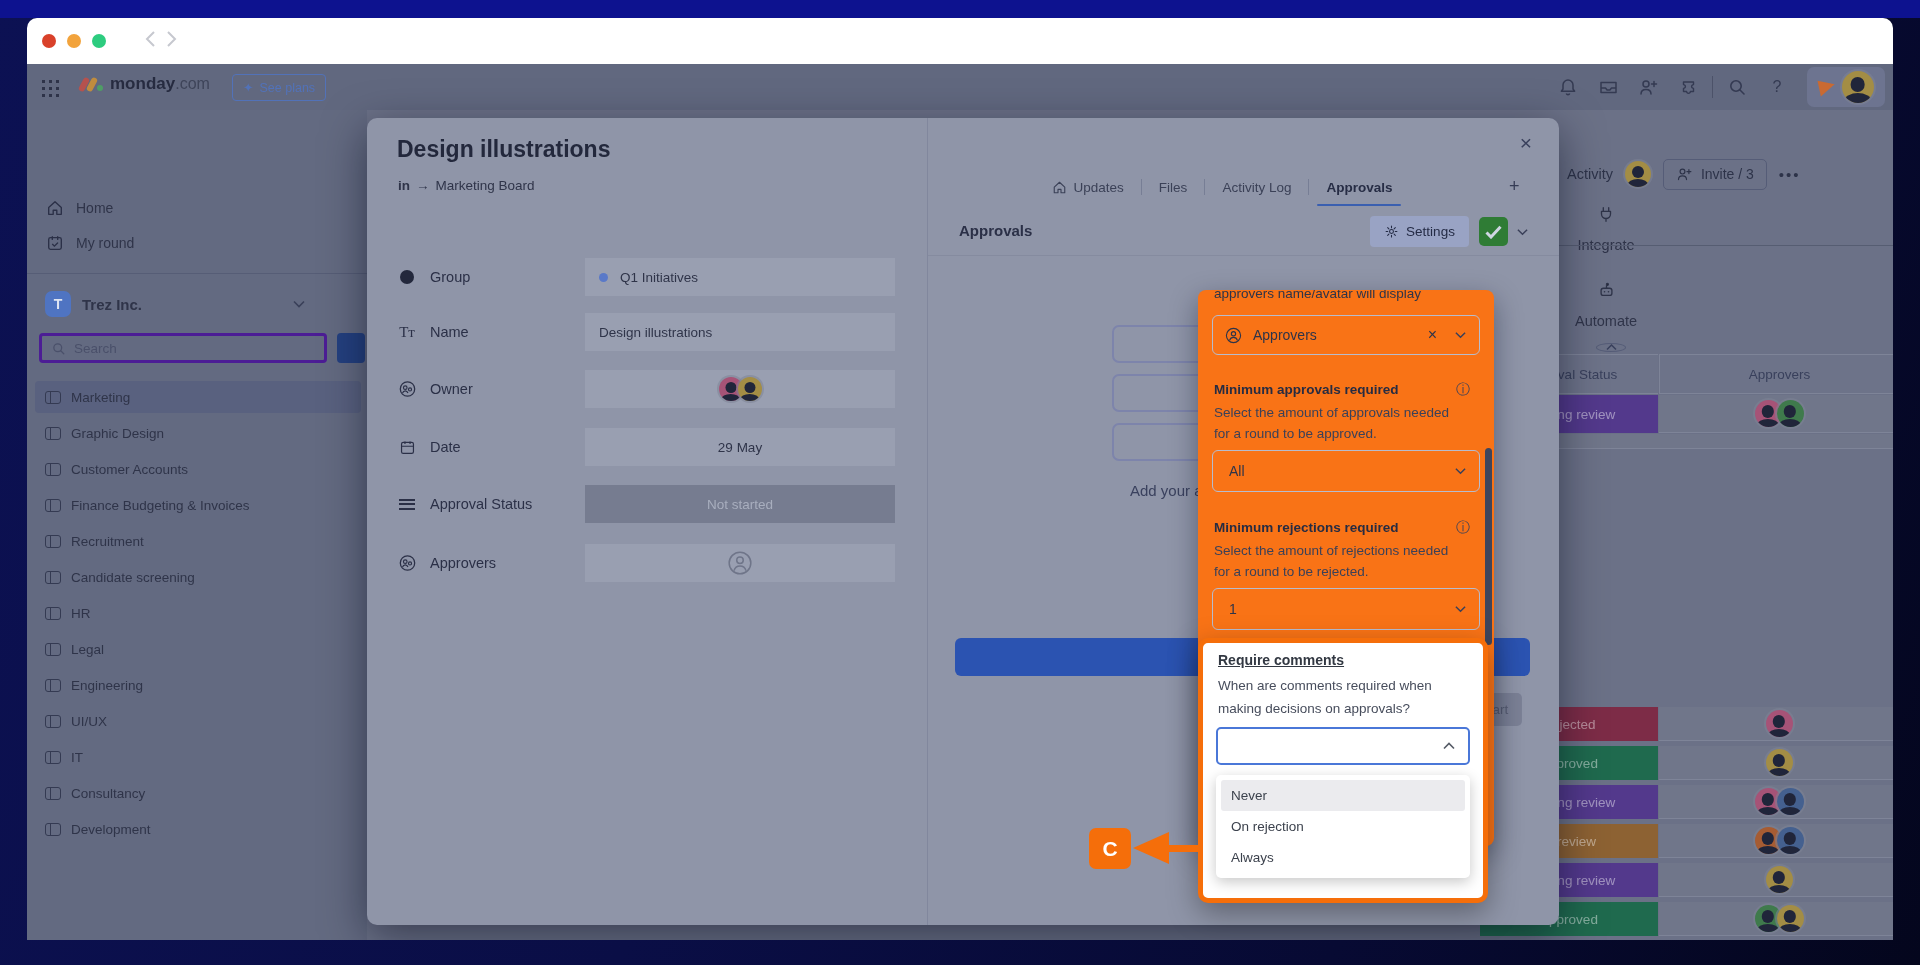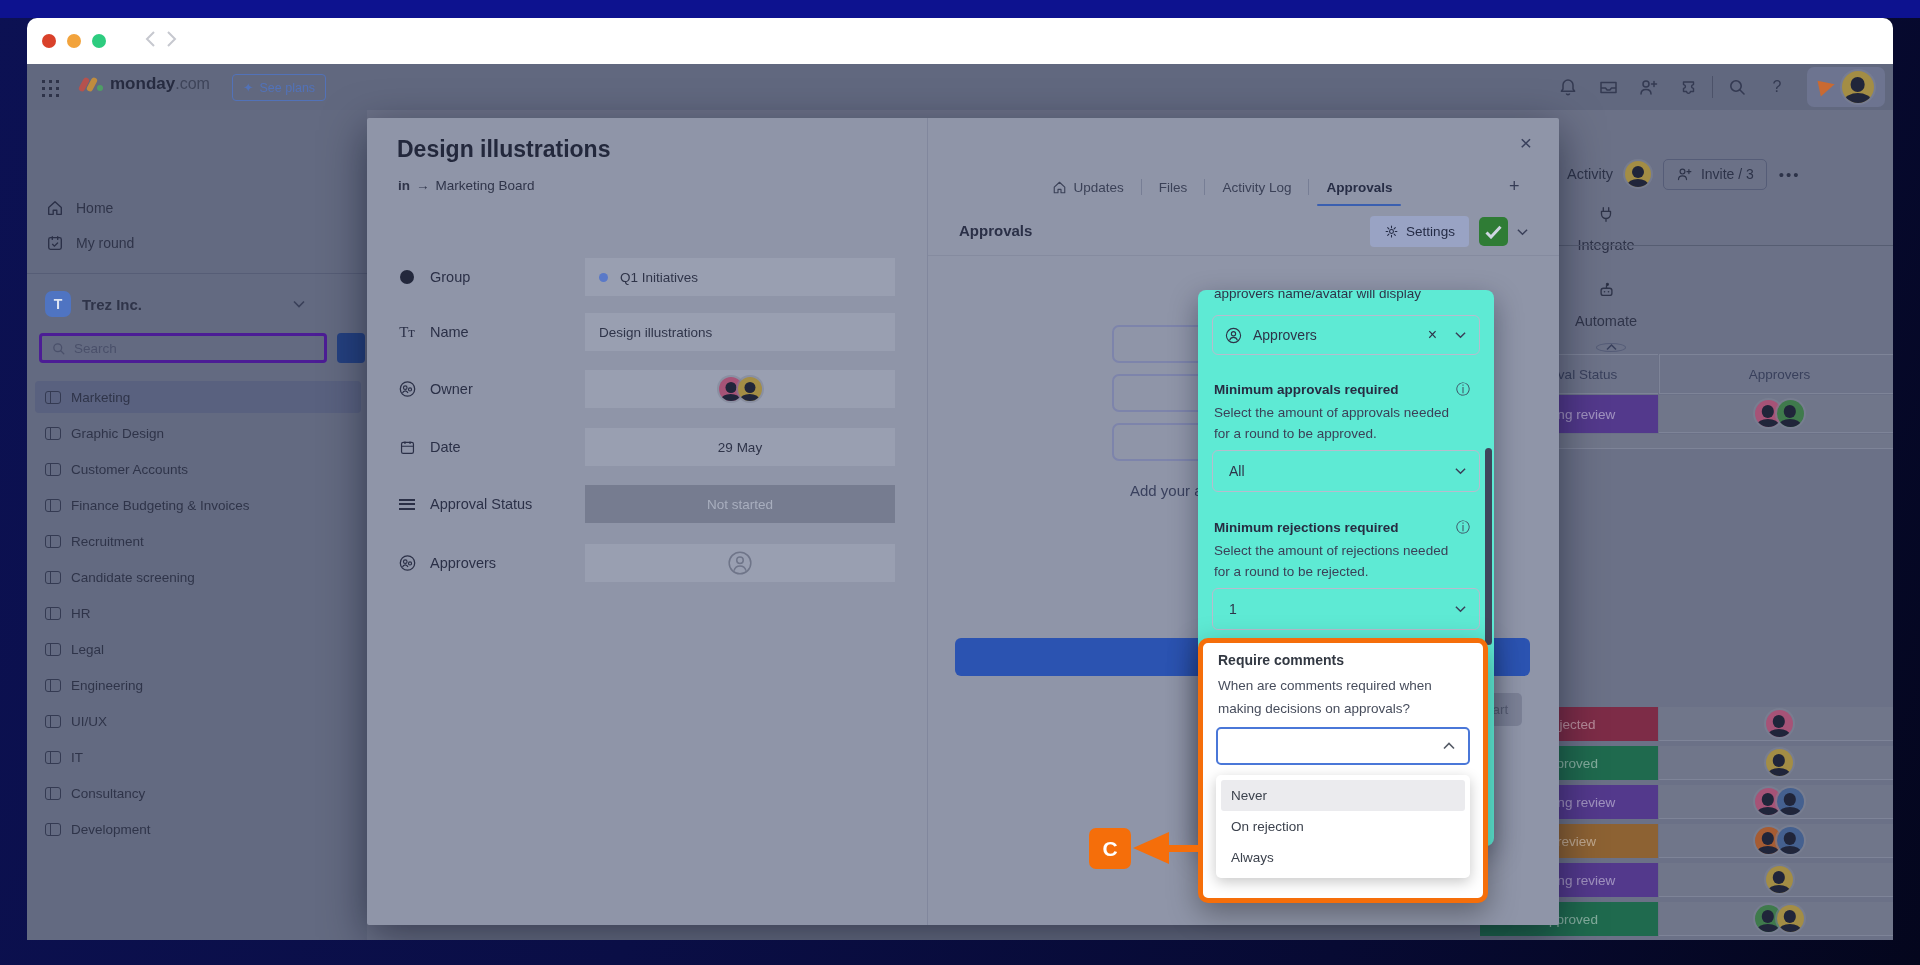--- a/index.html
+++ b/index.html
@@ -97,21 +97,21 @@
   .t-head { background:#6d7389; border-top:1px solid #7e8498; border-bottom:1px solid #7e8498;
     color:#39405c; font-size:13.5px; }
   .t-av { background:#70768a; border-bottom:1px solid #7e8498; gap:0; }
   .t-av .av { width:27px; height:27px; }
   .t-av .av + .av { margin-left:-5px; }
   .pill-cell { color:rgba(255,255,255,0.45); font-size:13.5px; }
   .pc-purple{background:#53398c}.pc-red{background:#7d2c47}.pc-green{background:#1f6a4e}.pc-amber{background:#8d6233}
 
   
   .modal { position:absolute; left:340px; top:54px; width:1192px; height:807px;
-    background:#8f95a8; border-radius:2px; box-shadow:0 12px 44px rgba(4,8,26,0.5); z-index:20; }
+    background:#8f95a8; border-radius:10px; box-shadow:0 12px 44px rgba(4,8,26,0.5); z-index:20; }
   .m-title { position:absolute; left:30px; top:18px; font-size:23px; font-weight:700; color:#23283c; }
   .m-crumb { position:absolute; left:31px; top:60px; font-size:13.5px; color:#2f3449;
     display:flex; gap:6px; align-items:center; }
   .m-crumb .b { font-weight:700; }
   .m-close { position:absolute; left:1144px; top:10px; width:30px; height:30px; font-size:21px;
     color:#39405c; display:flex; align-items:center; justify-content:center; }
   .m-vdiv { position:absolute; left:560px; top:0; bottom:0; width:1px; background:rgba(120,127,150,0.6); }
 
   .f-label { position:absolute; left:30px; height:38px; display:flex; align-items:center;
     gap:13px; color:#2b3047; font-size:14.5px; }
@@ -150,37 +150,37 @@
     border-radius:7px; }
   .add-your { position:absolute; left:763px; top:364px; font-size:15px; color:#3a415e; white-space:nowrap; }
   .blue-btn { position:absolute; left:588px; top:520px; width:575px; height:38px; background:#2b53b1;
     border-radius:6px; display:flex; align-items:center; justify-content:center; font-size:15px;
     color:#a9b4d8; }
   .start-btn { position:absolute; left:1099px; top:575px; width:56px; height:33px; background:#7b8196;
     border-radius:5px; display:flex; align-items:center; justify-content:center; font-size:13.5px;
     color:#575d73; }
 
   
-  .panel { position:absolute; left:831px; top:172px; width:296px; height:556px; background:#5eead4;
+  .panel { position:absolute; left:831px; top:172px; width:296px; height:556px; background:#f97316;
     border-radius:8px; box-shadow:0 10px 28px rgba(8,12,34,0.4); z-index:5; overflow:hidden; }
   .p-clip { position:absolute; left:16px; top:0; height:15px; width:260px; overflow:hidden; }
   .p-clip span { display:block; line-height:24px; margin-top:-8px; font-size:13.5px; color:#2e3449; }
   .p-sel { position:absolute; left:14px; width:268px; border:1.5px solid #b7bccd; border-radius:6px;
     display:flex; align-items:center; font-size:14px; color:#2e3449; }
   .p-label { position:absolute; left:16px; font-size:13.5px; font-weight:700; color:#272c42; }
   .p-info { position:absolute; left:258px; font-size:14px; color:#3a4059; }
   .p-desc { position:absolute; left:16px; width:236px; font-size:13.5px; line-height:21px; color:#3b4158; }
   .p-scroll { position:absolute; left:287px; top:158px; width:7px; height:197px; background:#3f455c;
     border-radius:4px; }
   .sel-chev { margin-left:auto; margin-right:13px; color:#3a4059; }
 
   
   .hl-box { position:absolute; left:1171px; top:574px; width:290px; height:265px; background:#ffffff;
     border:5px solid #F56E0A; border-radius:10px; z-index:40; box-shadow:0 10px 30px rgba(0,0,0,0.35); }
-  .hl-title { position:absolute; left:15px; top:9px; font-size:14px; font-weight:700; color:#323842; }
+  .hl-title { position:absolute; left:15px; top:9px; font-size:14px; font-weight:700; color:#323842;text-decoration:underline; }
   .hl-q { position:absolute; left:15px; top:31px; width:236px; font-size:13.5px; line-height:23px; color:#474d5c; }
   .hl-sel { position:absolute; left:13px; top:84px; width:254px; height:38px; border:2px solid #4a77d8;
     border-radius:5px; display:flex; align-items:center; background:#fff; }
   .hl-sel .sel-chev { color:#555b66; }
   .hl-menu { position:absolute; left:13px; top:132px; width:254px; background:#fff; border-radius:5px;
     box-shadow:0 4px 14px rgba(0,0,0,0.22); padding:5px; }
   .hl-item { height:31px; line-height:31px; padding-left:10px; font-size:13.5px; color:#3c424d;
     border-radius:3px; }
   .hl-item.hot { background:#ebebee; }
   .marker-c { position:absolute; left:1062px; top:764px; width:42px; height:41px; background:#F56E0A;

